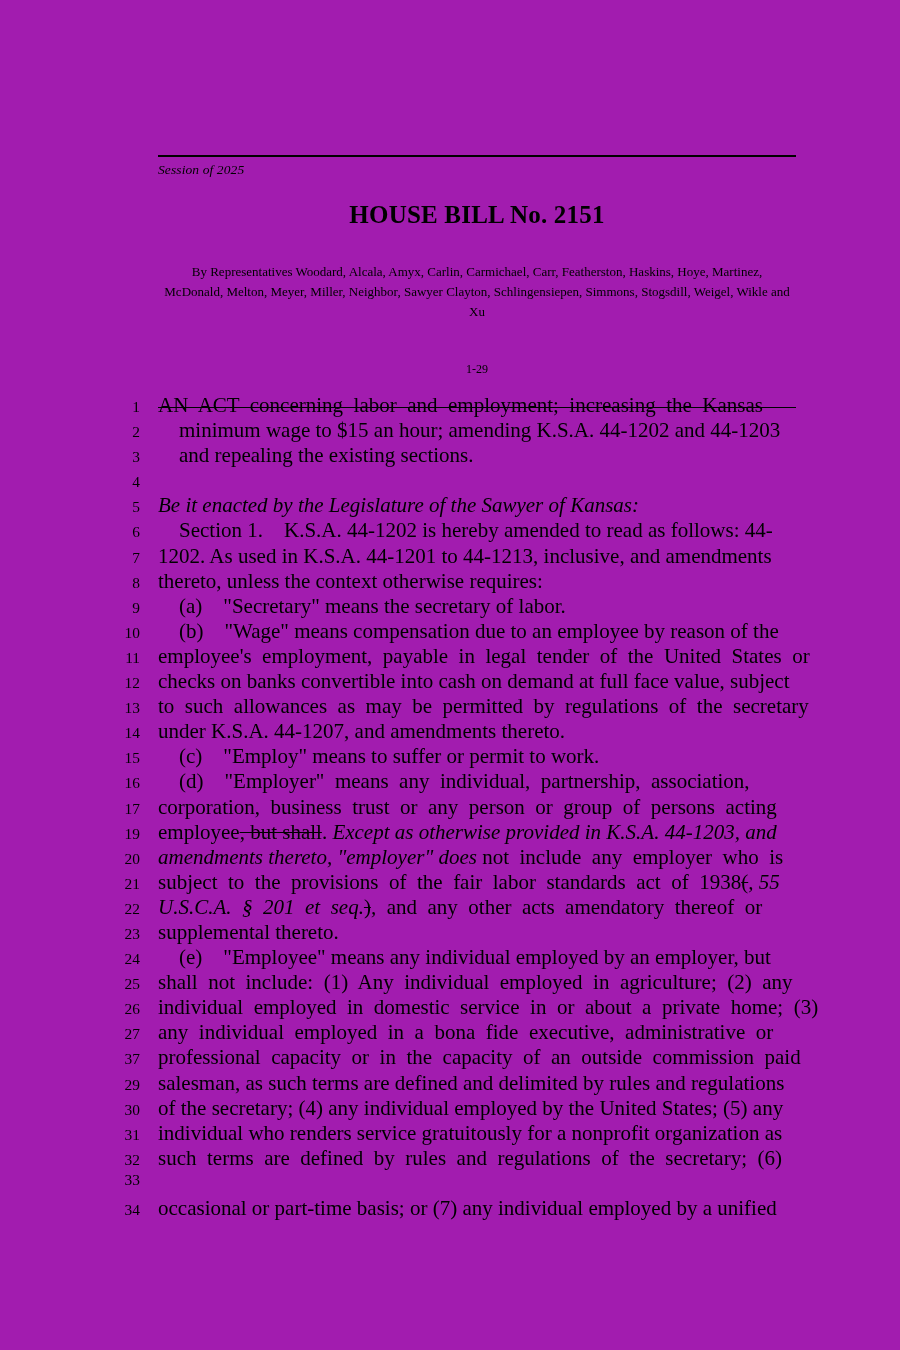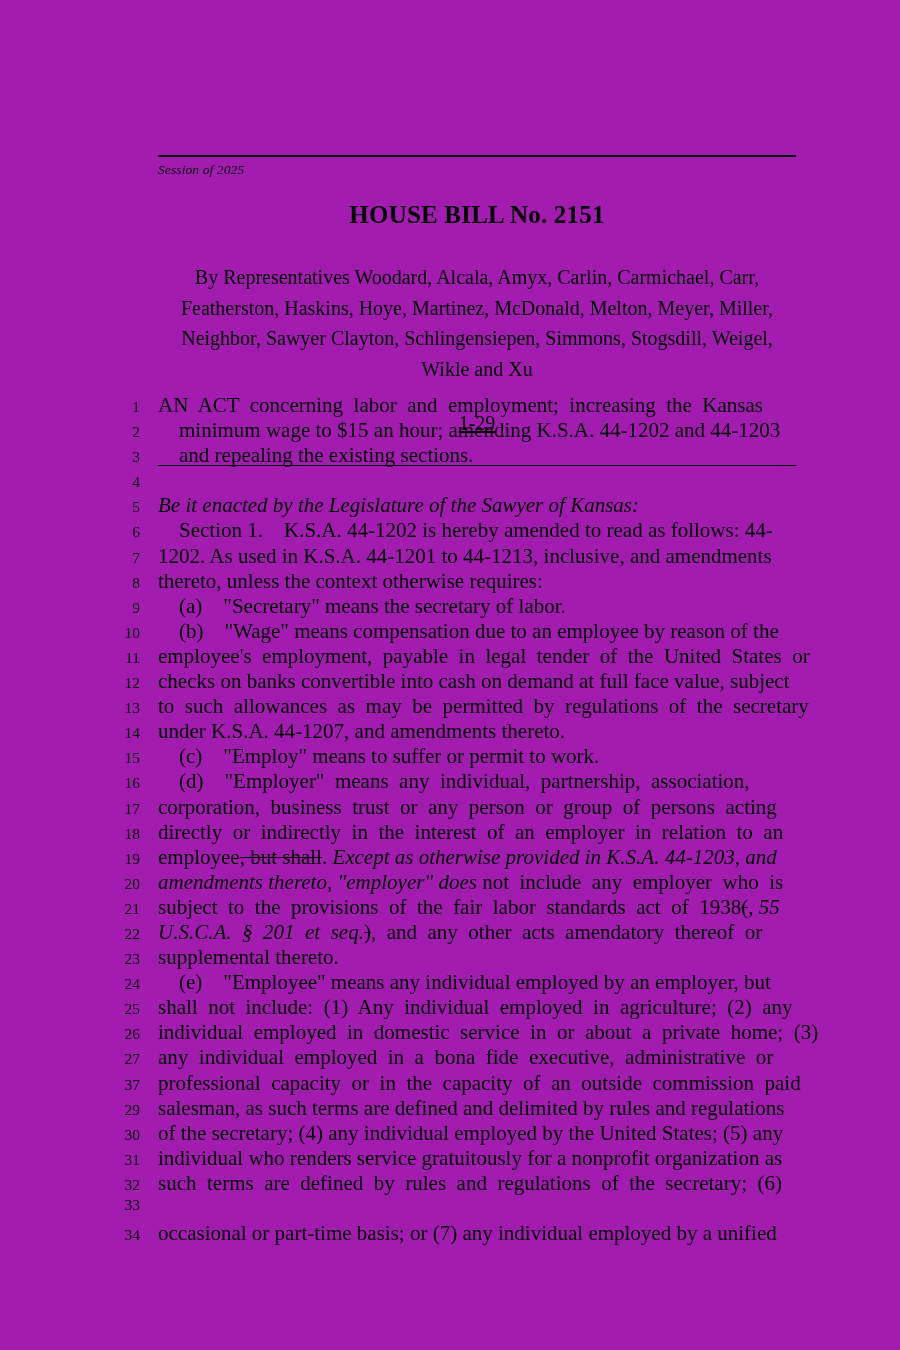--- a/index.html
+++ b/index.html
@@ -44,30 +44,29 @@
   }
   .bill-title {
     text-align: center;
     font-weight: bold;
     font-size: 25px;
     letter-spacing: 0.2px;
     margin-top: 23px;
   }
   .sponsors {
     text-align: center;
-    font-size: 20px;
+    font-size: 13px;
     line-height: 1.52;
     margin-top: 33px;
     padding: 0 4px;
   }
   .docket {
     text-align: center;
-    font-size: 20px;
-    margin-top: 28px;
-    text-decoration: underline;
+    font-size: 12px;
+    margin-top: 40px;
   }
   .rule-single {
     border-top: 1.2px solid #000;
     width: 100%;
     margin-top: 30px;
   }
 
   
   .body-block {
     position: absolute;
@@ -180,24 +179,20 @@
       </div>
       <div class="lrow">
         <div class="lnum">16</div>
         <div class="ltext"><span>    (d)    "Employer"  means  any  individual,  partnership,  association,</span></div>
       </div>
       <div class="lrow">
         <div class="lnum">17</div>
         <div class="ltext"><span>corporation,  business  trust  or  any  person  or  group  of  persons  acting</span></div>
       </div>
       <div class="lrow">
-        <div class="lnum">18</div>
-        <div class="ltext"><span>directly  or  indirectly  in  the  interest  of  an  employer  in  relation  to  an</span></div>
-      </div>
-      <div class="lrow">
         <div class="lnum">19</div>
         <div class="ltext"><span>employee</span><span class="strike">, but shall</span><span>. </span><span class="ital">Except as otherwise provided in K.S.A. 44-1203, and</span></div>
       </div>
       <div class="lrow">
         <div class="lnum">20</div>
         <div class="ltext"><span class="ital">amendments thereto, "employer" does</span><span> not  include  any  employer  who  is</span></div>
       </div>
       <div class="lrow">
         <div class="lnum">21</div>
         <div class="ltext"><span>subject  to  the  provisions  of  the  fair  labor  standards  act  of  1938</span><span class="strike">(</span><span class="ital">, 55</span></div>

